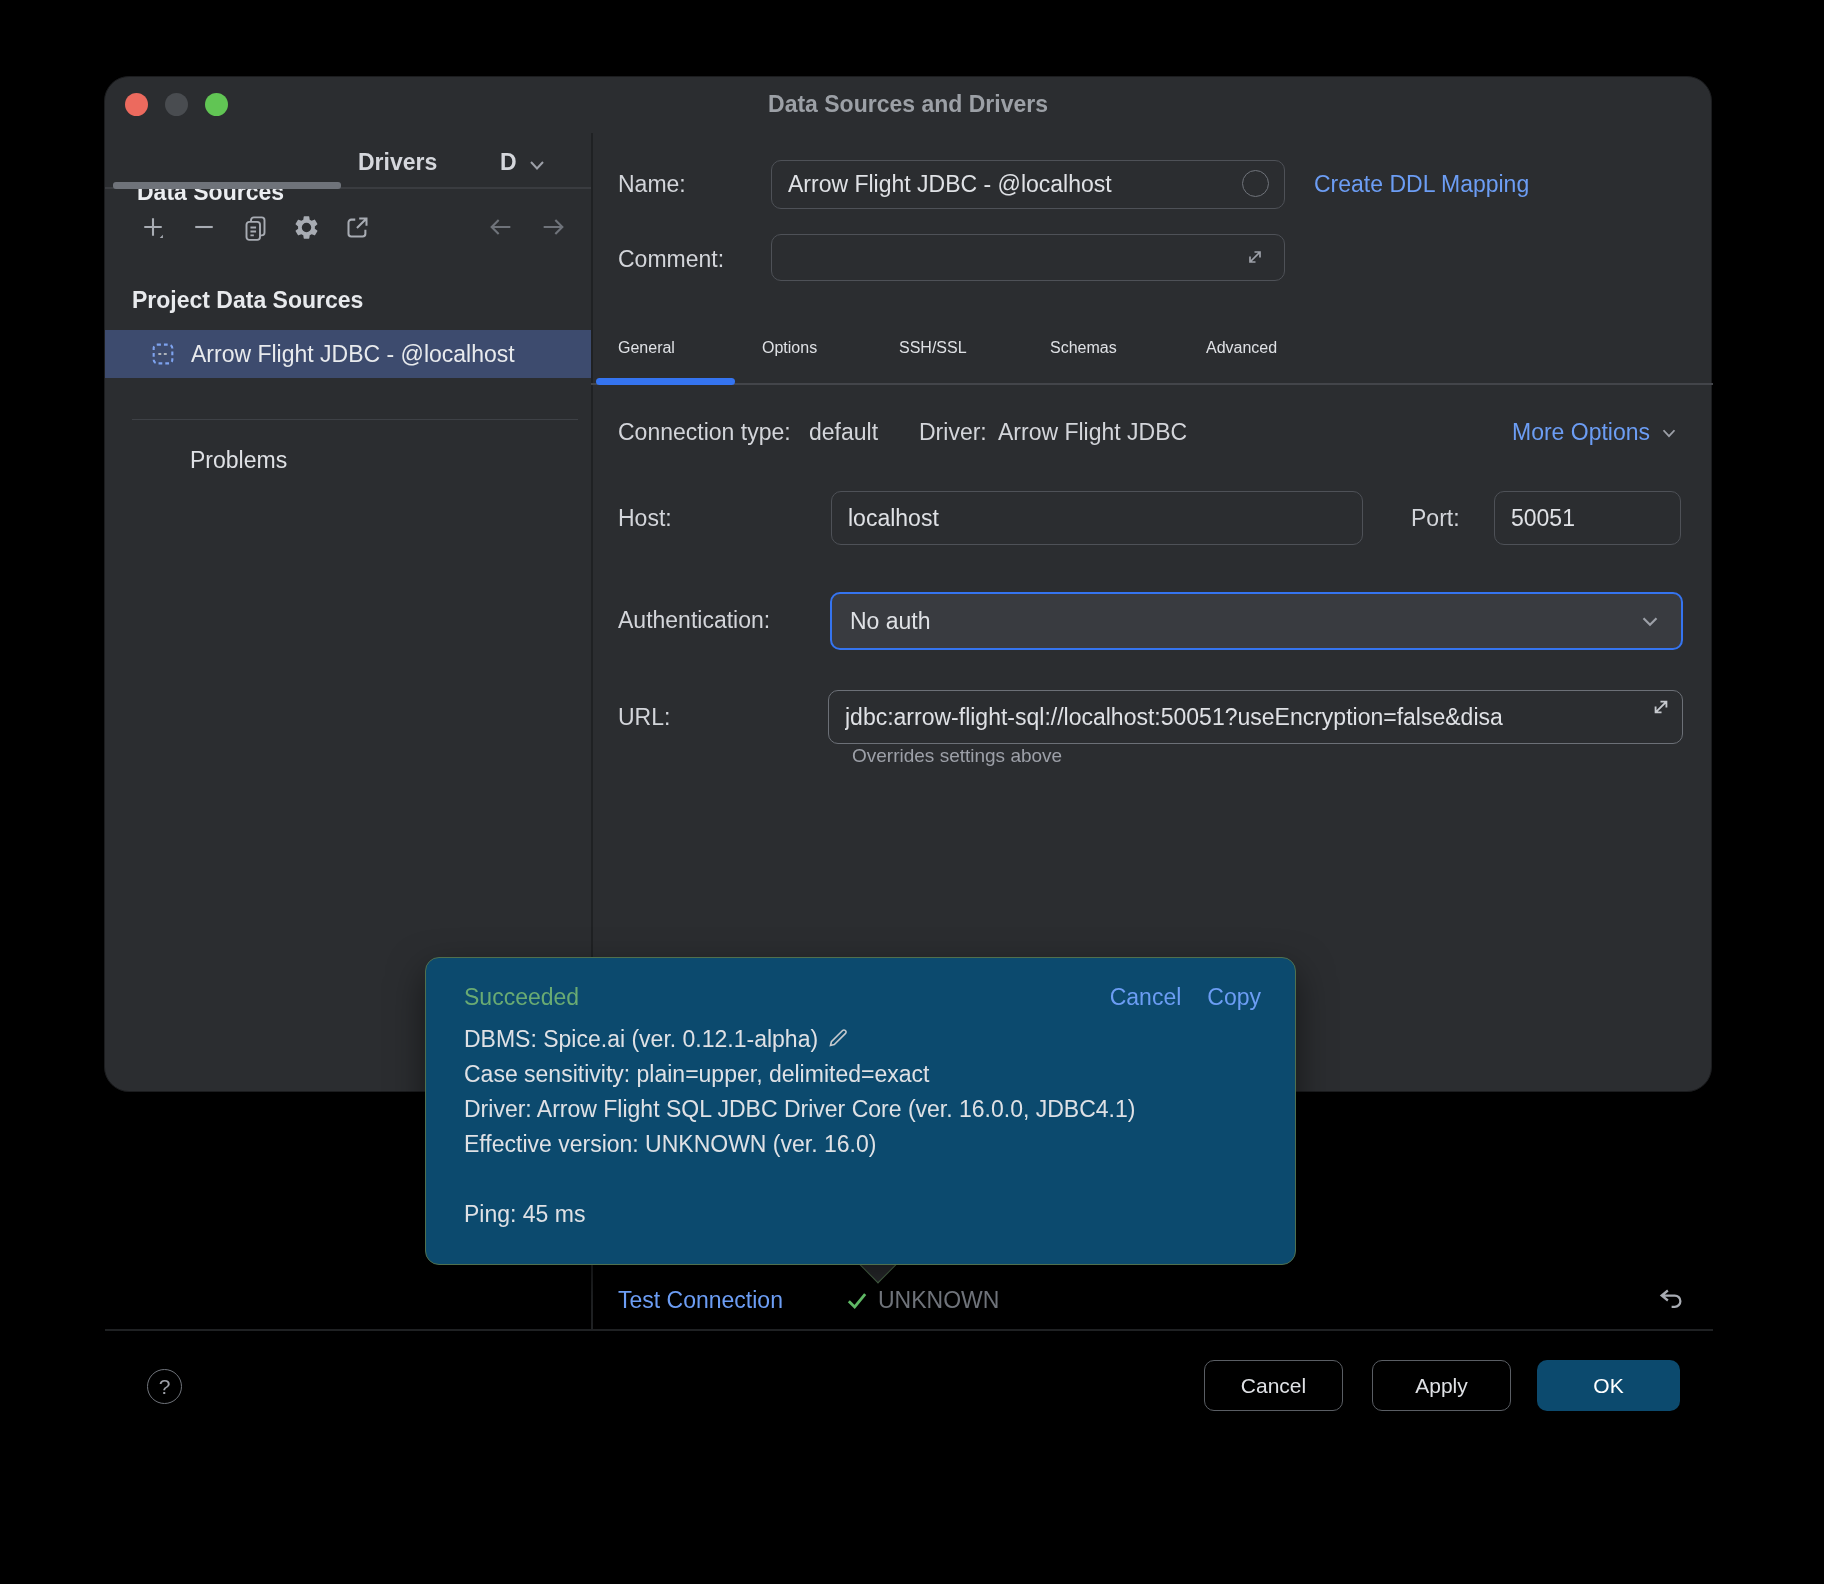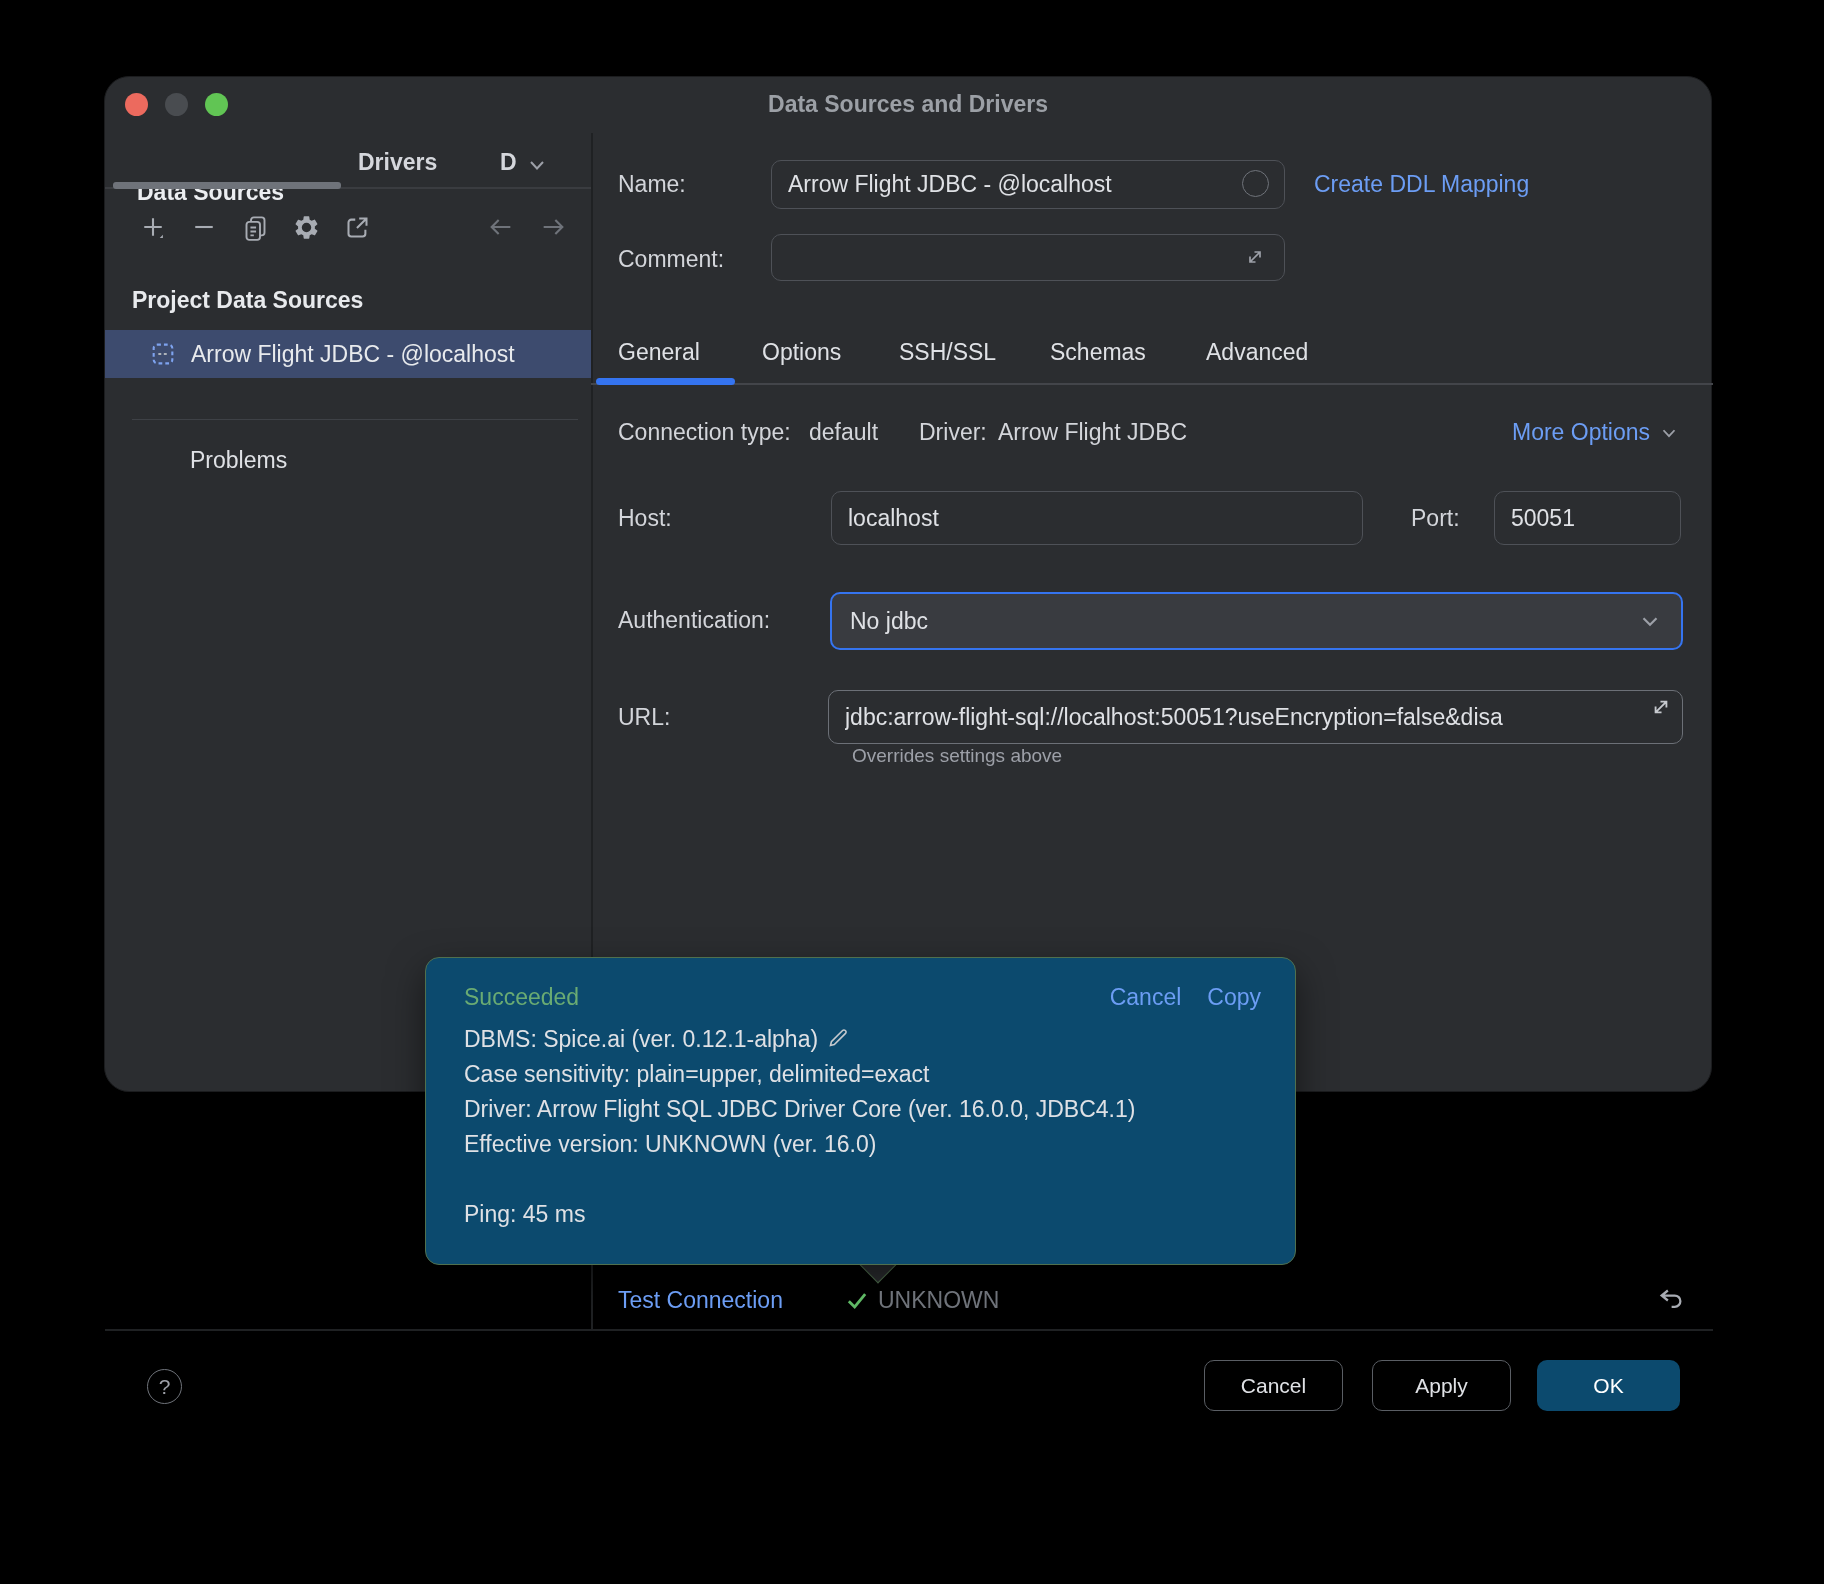--- a/index.html
+++ b/index.html
@@ -42,21 +42,21 @@
   .lbl { position:absolute; font-size:23px; color:#D3D5DA; }
   .fld {
     position:absolute; background:#2B2D30; border:1.5px solid #4E5157; border-radius:10px;
     color:#DFE1E5; font-size:23px; font-family:"Liberation Sans", sans-serif; padding:0 16px; outline:none;
   }
   .name-circle { position:absolute; left:1137px; top:93px; width:27px; height:27px; border:1.5px solid #6F737A; border-radius:50%; }
   .link { color:#6C9DF4; font-size:23px; text-decoration:none; cursor:pointer; }
   .ddl-link { position:absolute; left:1209px; top:94px; }
   .expand-ico { position:absolute; color:#9DA0A8; }
 
-  .form-tab { position:absolute; top:262px; font-size:23px; color:#DFE1E5; cursor:default; }
+  .form-tab { position:absolute; top:262px; font-size:16px; color:#DFE1E5; cursor:default; }
   .form-tab-underline { position:absolute; left:491px; top:301px; width:139px; height:7px; border-radius:3.5px; background:#3574F0; }
   .form-tab-divider { position:absolute; left:486px; top:306px; width:1122px; height:1.5px; background:#43454A; }
 
   .conn-row { position:absolute; left:513px; top:342px; font-size:23px; color:#D3D5DA; }
   .more-options { position:absolute; left:1407px; top:342px; font-size:23px; display:flex; align-items:center; gap:8px; }
 
   .dropdown {
     position:absolute; left:725px; top:515px; width:853px; height:58px;
     background:#393B40; border:2.5px solid #3574F0; border-radius:10px;
     display:flex; align-items:center; padding:0 18px; color:#DFE1E5; font-size:23px;
@@ -214,21 +214,21 @@
     </span>
   </div>
 
   <div class="lbl" style="left:513px; top:428px;">Host:</div>
   <input class="fld" style="left: 726px; top: 414px; width: 532px; height: 54px;" value="localhost">
   <div class="lbl" style="left:1306px; top:428px;">Port:</div>
   <input class="fld" style="left: 1389px; top: 414px; width: 187px; height: 54px;" value="50051">
 
   <div class="lbl" style="left:513px; top:530px;">Authentication:</div>
   <div class="dropdown">
-    <span>No jdbc</span>
+    <span>No auth</span>
     <span class="chev">
       <svg width="26" height="26" viewBox="0 0 24 24" fill="none" stroke="currentColor" stroke-width="2">
           <polyline points="6,9.5 12,15.5 18,9.5"></polyline>
         </svg>
     </span>
   </div>
 
   <div class="lbl" style="left:513px; top:627px;">URL:</div>
   <input class="fld" style="left: 723px; top: 613px; width: 855px; height: 54px; border-color: rgb(108, 112, 119); padding-right: 40px;" value="jdbc:arrow-flight-sql://localhost:50051?useEncryption=false&amp;disa">
   <div class="expand-ico" style="left:1543px; top:617px; color:#C6C9CE;">

